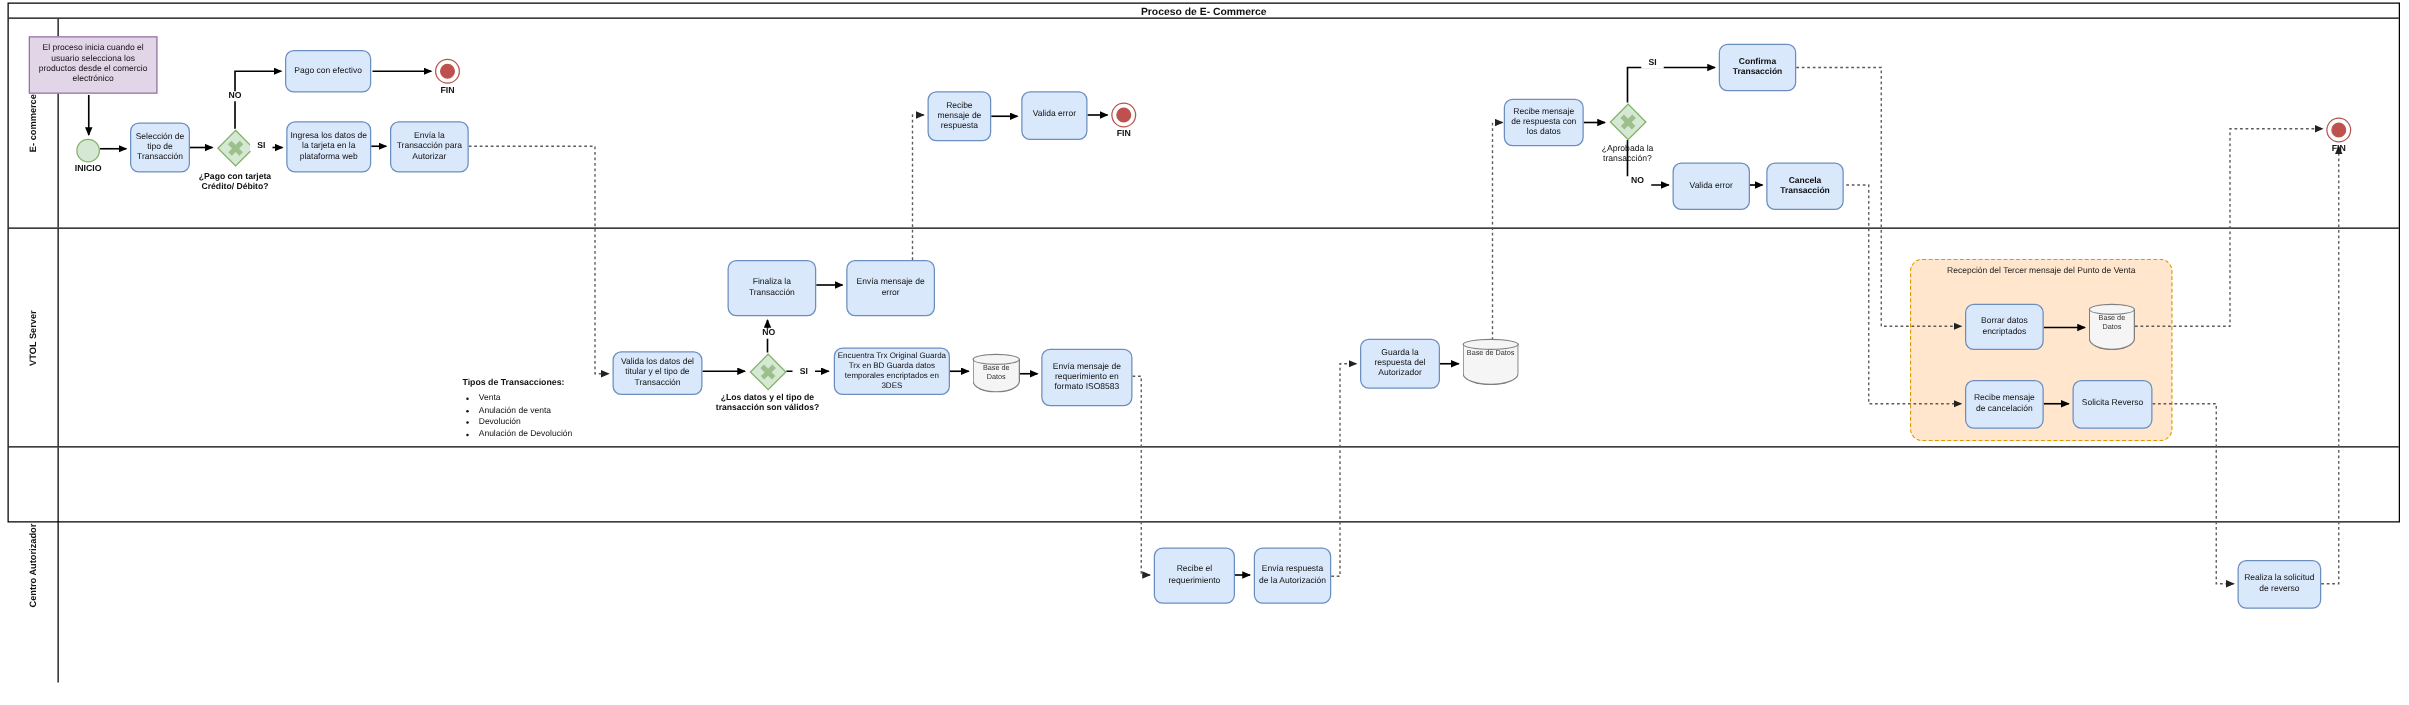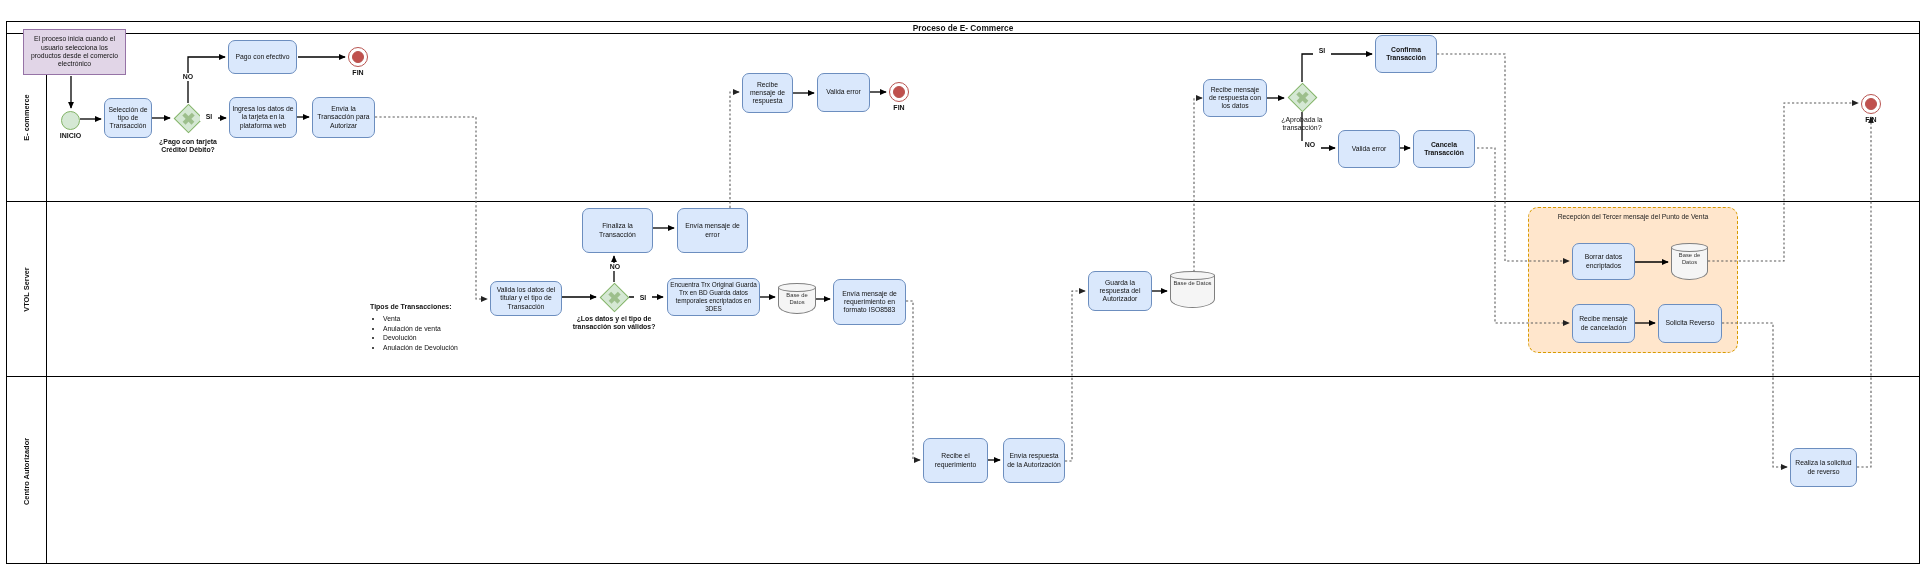--- a/index.html
+++ b/index.html
@@ -1,20 +1,20 @@
 <!DOCTYPE html>
 <html><head>
 <meta charset="utf-8">
 <style>
   html,body{margin:0;padding:0;background:#fff;}
   #canvas{position:relative;width:1927px;height:564px;background:#fff;
           font-family:"Liberation Sans",sans-serif;color:#111;overflow:hidden;}
 
   
-  #pool{position:absolute;left:6px;top:21px;width:1914px;height:543px;
+  #pool{position:absolute;left:6px;top:2px;width:1914px;height:416px;
         border:1.6px solid #000;box-sizing:border-box;z-index:0;}
   #pool-title{height:12px;border-bottom:1.6px solid #000;display:flex;align-items:center;
         justify-content:center;font-size:8.3px;font-weight:bold;box-sizing:border-box;}
   .lane{position:relative;border-bottom:1.4px solid #000;box-sizing:border-box;display:flex;}
   .lane.last{border-bottom:none;}
   .lane-label{width:40px;border-right:1.4px solid #000;box-sizing:border-box;
         display:flex;align-items:center;justify-content:center;}
   .lane-label span{transform:rotate(-90deg);white-space:nowrap;font-size:7.4px;font-weight:bold;}
 
   

